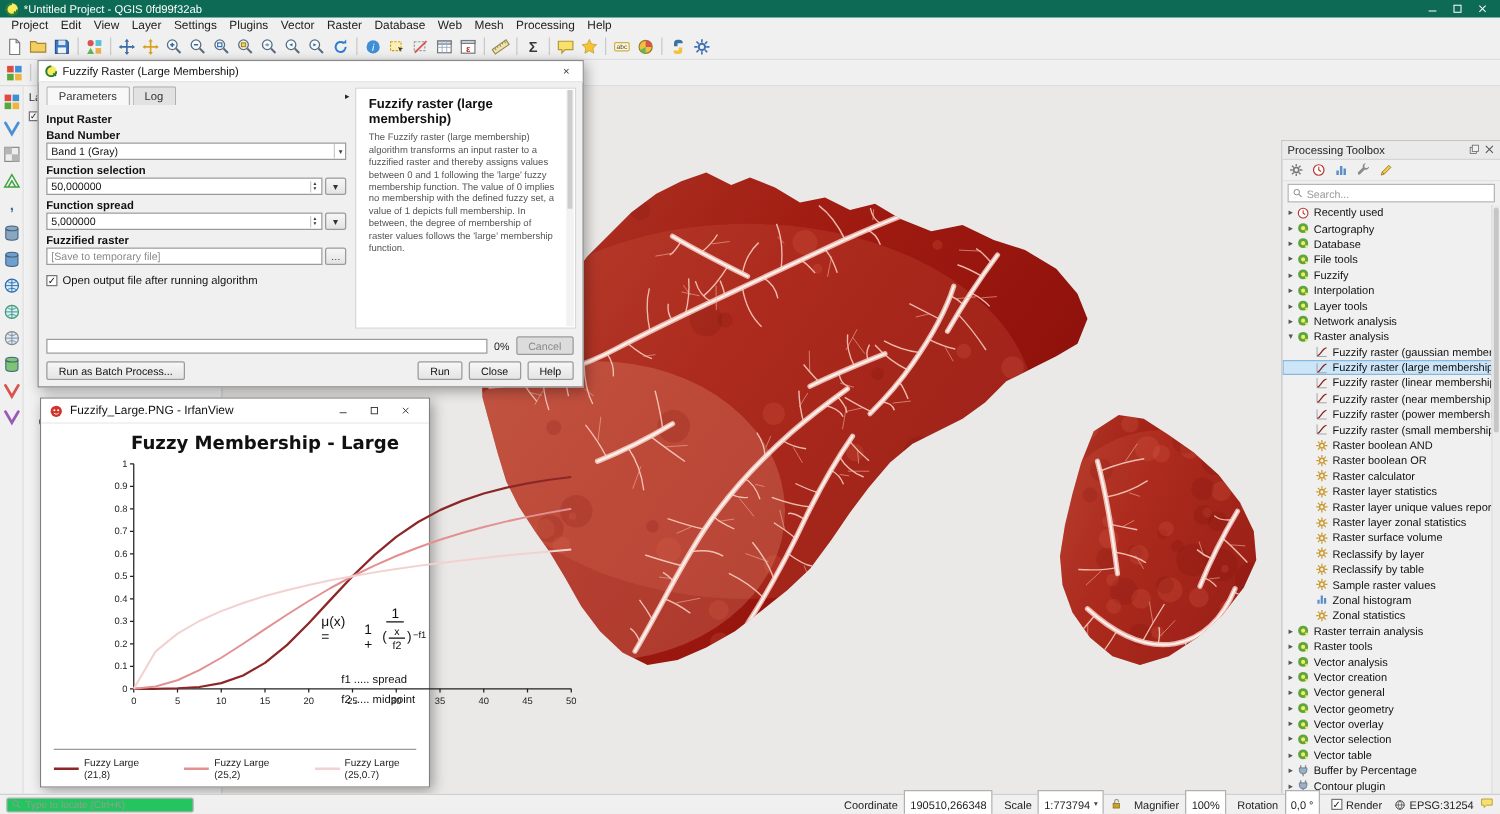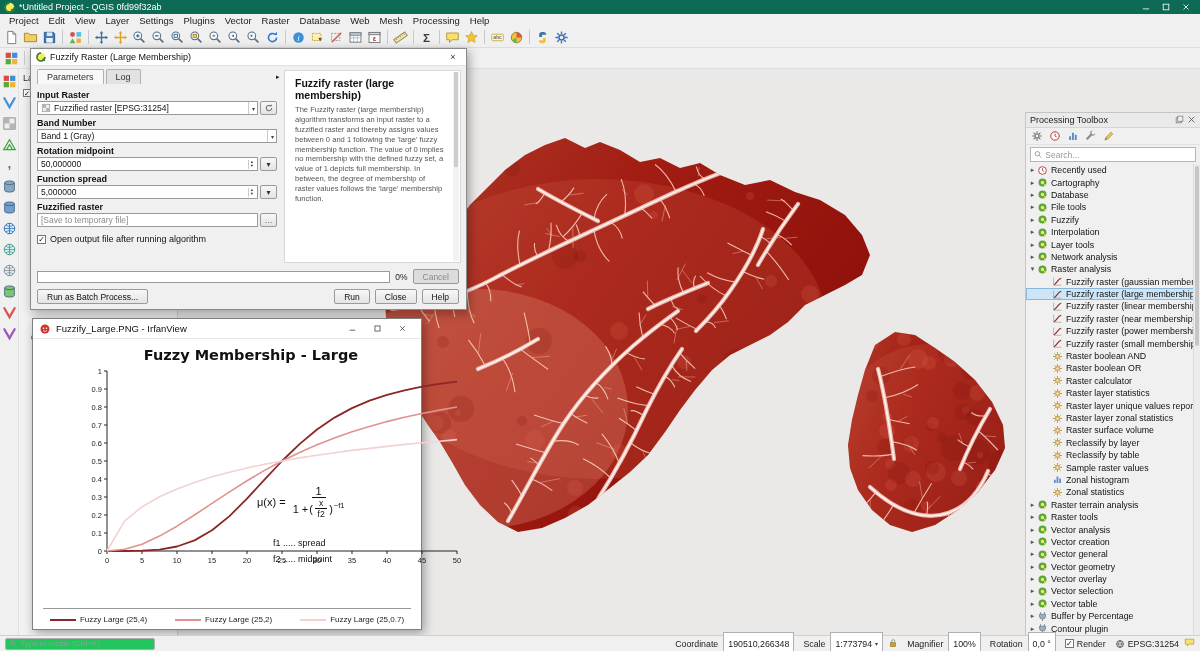--- a/index.html
+++ b/index.html
@@ -80,21 +80,21 @@
 .dlg-help p{font-size:7.6px;color:#555;margin:0 15px 5px 10px;line-height:1.3;}
 .help-scroll{position:absolute;right:1px;top:1px;bottom:1px;width:6px;background:#f2f2f2;}
 .help-thumb{position:absolute;left:1px;right:1px;top:0;height:95px;background:#cdcdcd;}
 .dlg-progress{position:absolute;left:6px;right:7px;top:220px;height:15px;display:flex;align-items:center;gap:5px;font-size:8.5px;color:#222;}
 .pbar{flex:1;height:12px;border:1px solid #9a9a9a;background:#fff;}
 .btn{height:15px;border:1px solid #9a9a9a;background:linear-gradient(#f7f7f7,#e4e4e4);font-size:8.5px;padding:0 9px;border-radius:2px;color:#111;display:flex;align-items:center;justify-content:center;flex:none;}
 .btn.disabled{color:#8a8a8a;background:#dcdcdc;}
 .dlg-buttons{position:absolute;left:6px;right:7px;top:240px;display:flex;gap:5px;}
 .dlg-buttons .spacer{flex:1;}
 
-.irfan{position:absolute;left:32px;top:318px;width:390px;height:312px;background:#fff;border:1px solid #7f7f7f;box-shadow:2px 3px 10px rgba(0,0,0,.35);z-index:30;}
+.irfan{position:absolute;left:32px;top:318px;width:312px;height:312px;background:#fff;border:1px solid #7f7f7f;box-shadow:2px 3px 10px rgba(0,0,0,.35);z-index:30;}
 .iv-title{height:20px;display:flex;align-items:center;gap:5px;padding:0 6px;font-size:9.5px;color:#111;background:#fff;border-bottom:1px solid #e6e6e6;}
 .iv-btns{margin-left:auto;display:flex;}
 .iv-btn{width:25px;height:18px;display:flex;align-items:center;justify-content:center;color:#333;font-size:9px;}
 .iv-body{position:absolute;top:20px;left:0;right:0;bottom:0;background:#fff;padding-left:48px;}
 .iv-chart-title{text-align:center;font-weight:bold;font-size:14.5px;color:#111;margin-top:8px;font-family:"DejaVu Sans",sans-serif;}
 #chart-svg{display:block;}
 .iv-formula{position:absolute;left:224px;top:146px;font-family:"Liberation Serif","DejaVu Serif",serif;font-size:11px;color:#111;display:flex;align-items:center;gap:5px;}
 .frac{display:inline-flex;flex-direction:column;align-items:center;}
 .frac .fn{border-bottom:1px solid #111;padding:0 4px;display:flex;align-items:flex-end;gap:1px;}
 .frac .fd{padding:0 2px;display:flex;align-items:center;gap:1px;}
@@ -1269,45 +1269,28 @@
         </svg>
       <span>Fuzzify Raster (Large Membership)</span>
       <span class="dlg-close">×</span>
     </div>
     <div class="tabs">
       <span class="tab active">Parameters</span>
       <span class="tab">Log</span>
     </div>
     <div class="form">
       <div class="flabel">Input Raster</div>
-      <div class="frow">
-        <span class="combo">
-          <svg width="10" height="10" viewBox="0 0 16 16">
-              <rect x="2" y="2" width="12" height="12" fill="#eee" stroke="#888"></rect>
-              <rect x="2" y="2" width="6" height="6" fill="#b5b5b5"></rect>
-              <rect x="8" y="8" width="6" height="6" fill="#b5b5b5"></rect>
-            </svg>
-          <span>Fuzzified raster [EPSG:31254]</span>
-          <span class="ccaret">▾</span>
-        </span>
-        <span class="mini">
-            <svg width="10" height="10" viewBox="0 0 16 16">
-              <path d="M12.3 8a4.3 4.3 0 1 1-1.5-3.2" fill="none" stroke="#777" stroke-width="1.7"></path>
-              <path d="M12.8 1.8v3.4h-3.4z" fill="#777"></path>
-            </svg>
-          </span>
-      </div>
       <div class="flabel">Band Number</div>
       <div class="frow">
         <span class="combo">
           <span>Band 1 (Gray)</span>
           <span class="ccaret">▾</span>
         </span>
       </div>
-      <div class="flabel">Rotation midpoint</div>
+      <div class="flabel">Function selection</div>
       <div class="frow">
         <span class="spin">
           <span>50,000000</span>
           <span class="spin-btns">
               <span>▴</span>
               <span>▾</span>
             </span>
         </span>
         <span class="mini">▾</span>
       </div>
@@ -1461,21 +1444,21 @@
       </div>
       <div class="iv-fnotes">
         <div>f1 ..... spread</div>
         <div>f2 ..... midpoint</div>
       </div>
       <div class="iv-legend" id="chart-legend">
           <span class="lg-item">
             <svg width="26" height="6">
               <line x1="0" y1="3" x2="26" y2="3" stroke="#8c2727" stroke-width="2"></line>
             </svg>
-            <span>Fuzzy Large (25,4)</span>
+            <span>Fuzzy Large (21,8)</span>
           </span>
           <span class="lg-item">
             <svg width="26" height="6">
               <line x1="0" y1="3" x2="26" y2="3" stroke="#e29191" stroke-width="2"></line>
             </svg>
             <span>Fuzzy Large (25,2)</span>
           </span>
           <span class="lg-item">
             <svg width="26" height="6">
               <line x1="0" y1="3" x2="26" y2="3" stroke="#f3d1d1" stroke-width="2"></line>

